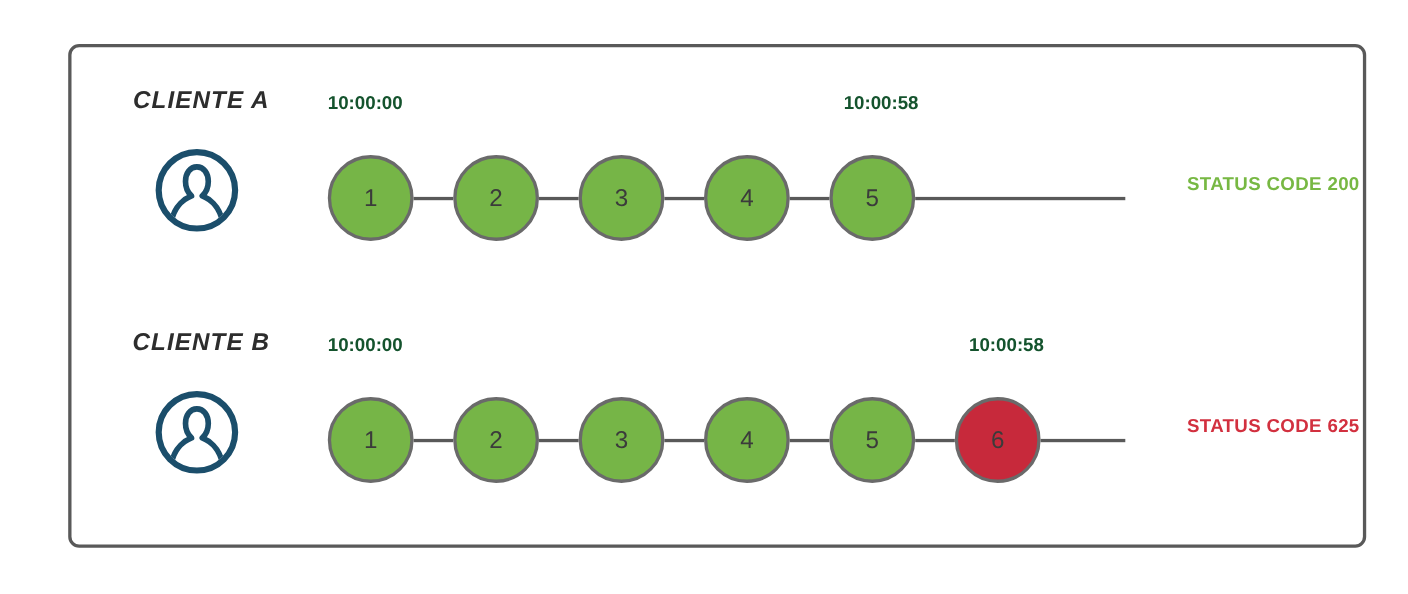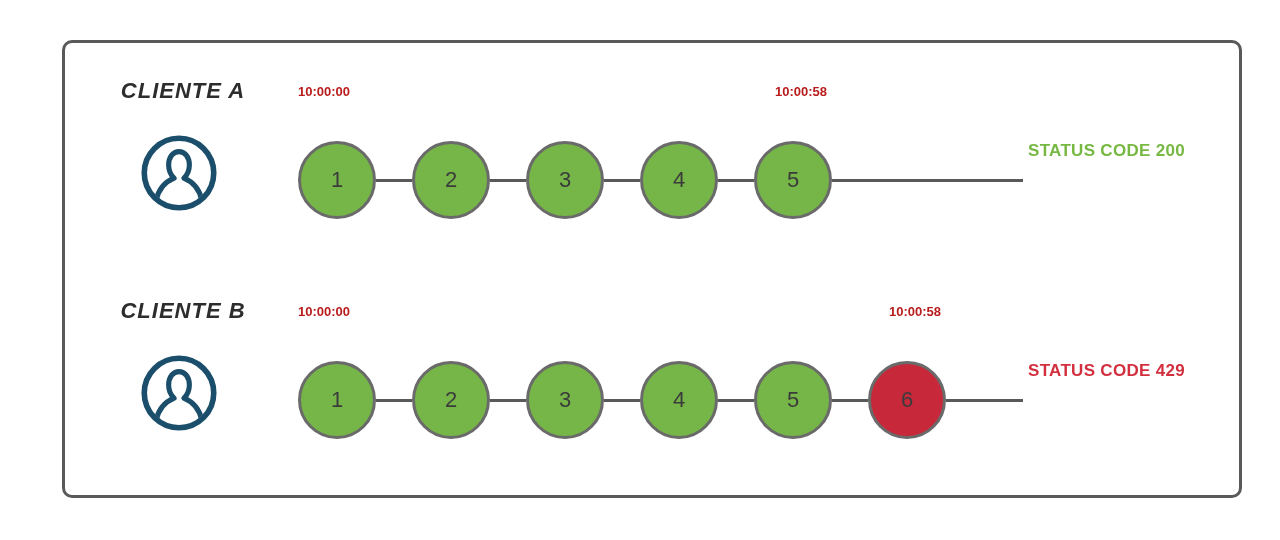--- a/index.html
+++ b/index.html
@@ -30,22 +30,22 @@
     font-style: italic; font-weight: bold; font-size: 22px;
     letter-spacing: 1px;
     color: var(--dark, #2d2d2d);
     white-space: nowrap;
   }
 
   .avatar { position: absolute; left: 75px; top: 64px; width: 78px; height: 78px; }
 
   .time-label {
     position: absolute; top: 14px;
-    font-weight: bold; font-size: 13px;
-    color: #b91c1c;
+    font-weight: bold; font-size: 17px;
+    color: #14532d;
     white-space: nowrap;
   }
   .time-start { left: 233px; }
   .time-end { transform: translateX(-50%); }
 
   .sequence {
     position: absolute; left: 233px; top: 71px;
     display: flex; align-items: center;
   }
   .bubble {
@@ -57,22 +57,22 @@
     box-sizing: content-box;
     flex: none;
   }
   .bubble.success { background: var(--ok, #76b547); }
   .bubble.error   { background: var(--err, #c7293b); }
   .connector { width: 36px; height: 3px; background: var(--line, #595959); flex: none; }
 
   .tail { position: absolute; top: 108.5px; height: 3px; background: var(--line, #595959); }
 
   .status-text {
-    position: absolute; left: 963px; width: 208px; top: 70px;
-    text-align: left; line-height: 1.3;
+    position: absolute; left: 963px; width: 208px; top: 87px;
+    text-align: right; line-height: 1.3;
     white-space: nowrap;
   }
   .status-text .line1 { font-size: 17px; font-weight: bold; letter-spacing: 0.3px; }
   .status-text .line2 { font-size: 15px; font-weight: bold; }
   .status-text.success { color: var(--ok-text, #77b843); }
   .status-text.error   { color: var(--err-text, #d2303f); }
 </style>
 </head>
 <body>
 
@@ -134,18 +134,18 @@
           <div class="bubble success">3</div>
           <div class="connector"></div>
           <div class="bubble success">4</div>
           <div class="connector"></div>
           <div class="bubble success">5</div>
           <div class="connector"></div>
           <div class="bubble error">6</div>
         </div>
       <div class="tail" style="left: 881px; width: 77px;"></div>
       <div class="status-text error">
-        <div class="line1">STATUS CODE 429</div>
+        <div class="line1">STATUS CODE 625</div>
       </div>
     </section>
 
   </div>
 </div>
 
 </body></html>

